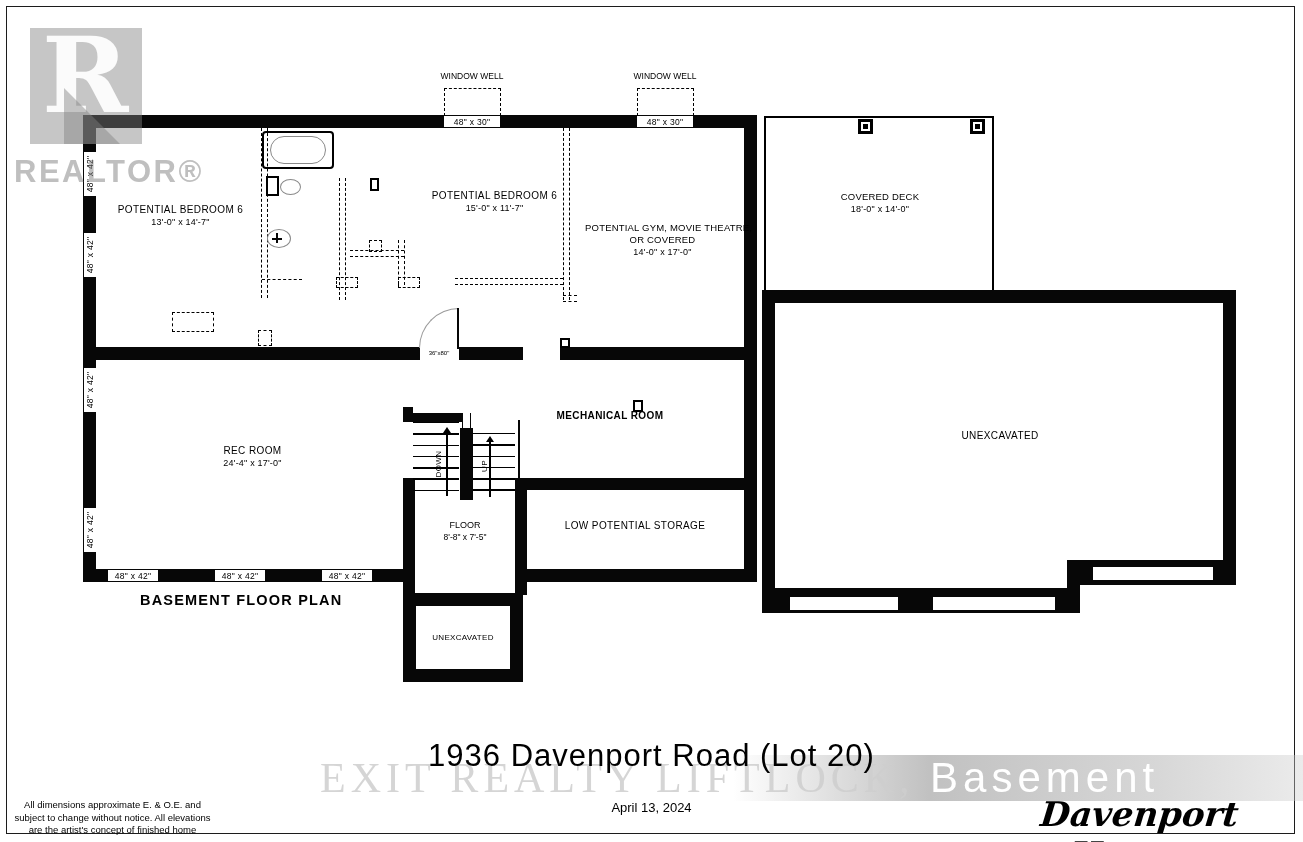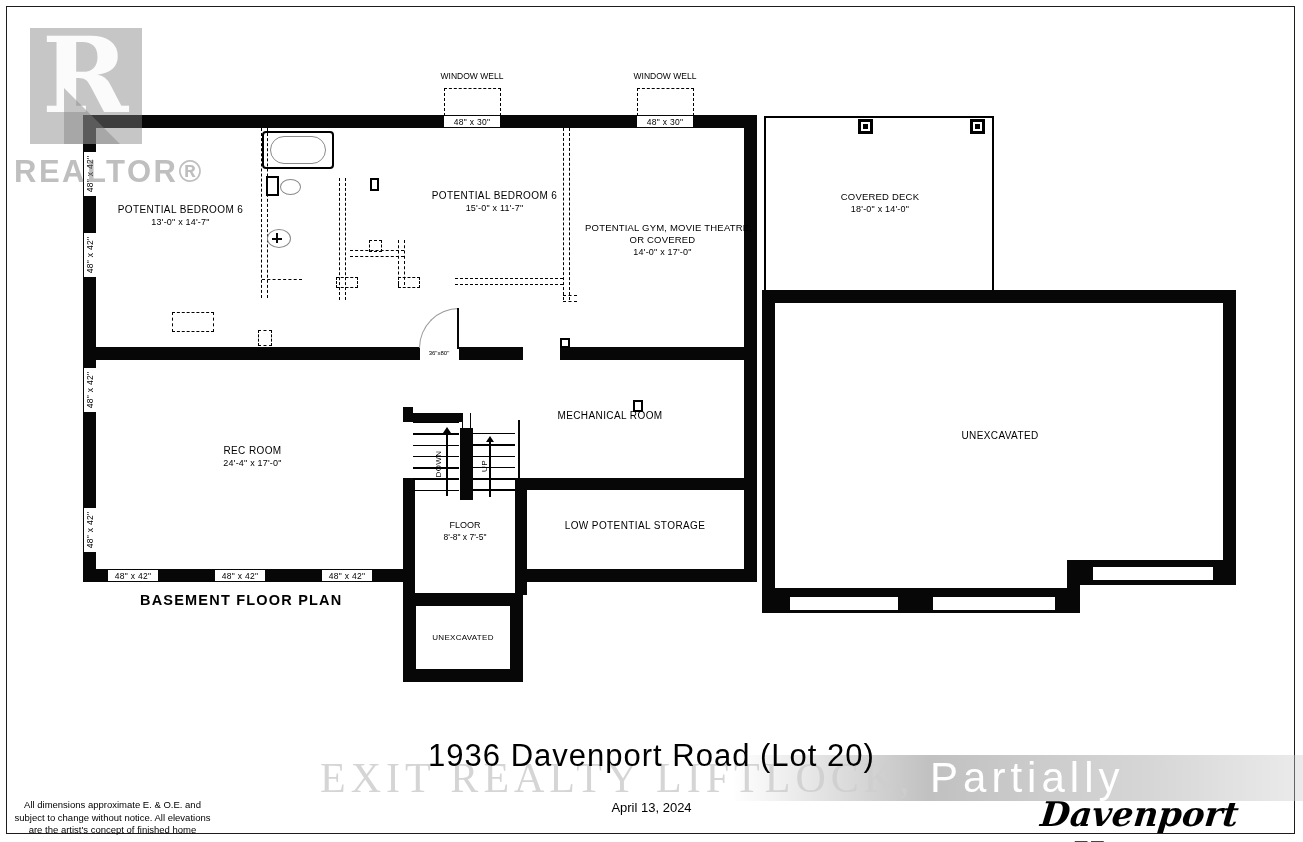--- a/index.html
+++ b/index.html
@@ -134,21 +134,21 @@
   </div>
   <div class="lbl" style="left:585px;top:222px;width:155px;">
     <div class="nm9">POTENTIAL GYM, MOVIE THEATRE,</div>
     <div class="nm9">OR COVERED</div>
     <div class="dm">14'-0" x 17'-0"</div>
   </div>
   <div class="lbl" style="left:175px;top:445px;width:155px;">
     <div class="nm">REC ROOM</div>
     <div class="dm">24'-4" x 17'-0"</div>
   </div>
-  <div class="lbl nm" style="left:530px;top:410px;width:160px;">MECHANICAL ROOM</div>
+  <div class="lbl nm" style="left:530px;top:410px;width:160px;font-weight:bold;">MECHANICAL ROOM</div>
   <div class="lbl nm" style="left:555px;top:520px;width:160px;">LOW POTENTIAL STORAGE</div>
   <div class="lbl" style="left:413px;top:519px;width:104px;">
     <div style="font-size:9px;">FLOOR</div>
     <div style="font-size:8.5px;">8'-8" x 7'-5"</div>
   </div>
 
   <div class="wall" style="left:403px;top:407px;width:10px;height:15px;"></div>
   <div class="wall" style="left:410px;top:413px;width:53px;height:9px;"></div>
   <div class="treads" style="left:413px;top:422px;width:46px;height:78px;"></div>
   <div class="treads" style="left:473px;top:433px;width:42px;height:67px;"></div>
@@ -200,21 +200,21 @@
   <div class="thin" style="left:272px;top:238px;width:10px;height:1.5px;"></div>
   <div class="thin" style="left:276px;top:233px;width:1.5px;height:10px;"></div>
 
   <div class="notch" style="left:370px;top:178px;width:9px;height:13px;"></div>
   <div class="notch" style="left:560px;top:338px;width:10px;height:10px;"></div>
   <div class="notch" style="left:633px;top:400px;width:10px;height:12px;"></div>
 
   <div class="plan-name">BASEMENT FLOOR PLAN</div>
 
   <div class="wm-band">
-    <div class="wm-text"><span class="wm-l">EXIT REALTY LIFTLOCK, </span><span class="wm-r">Partially</span></div>
+    <div class="wm-text"><span class="wm-l">EXIT REALTY LIFTLOCK, </span><span class="wm-r">Basement</span></div>
   </div>
 
   <div class="title">1936 Davenport Road (Lot 20)</div>
   <div class="date">April 13, 2024</div>
 
   <div class="disclaimer">
     <div>All dimensions approximate E. &amp; O.E. and</div>
     <div>subject to change without notice.  All elevations</div>
     <div>are the artist's concept of finished home</div>
   </div>

